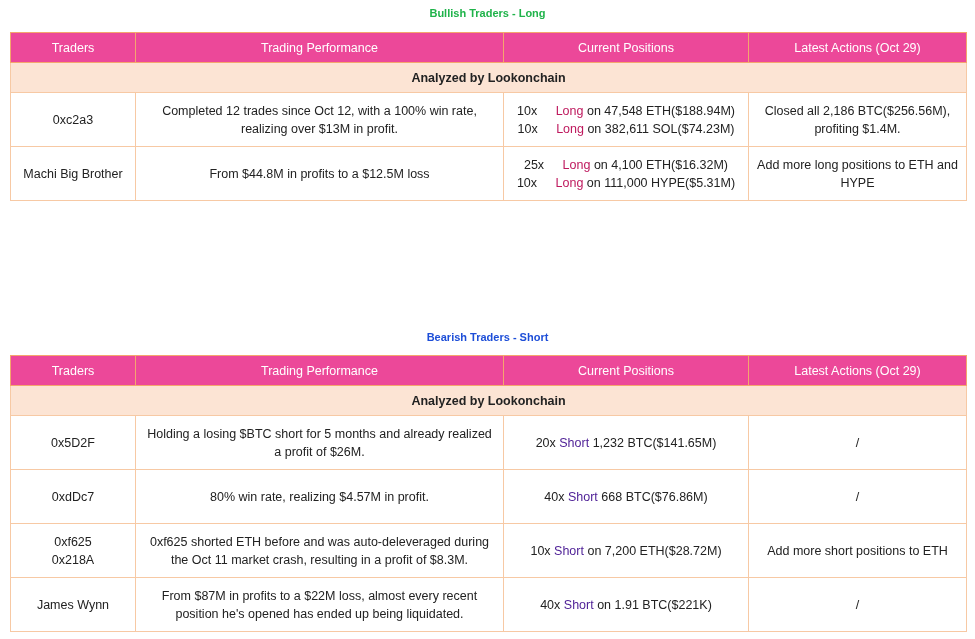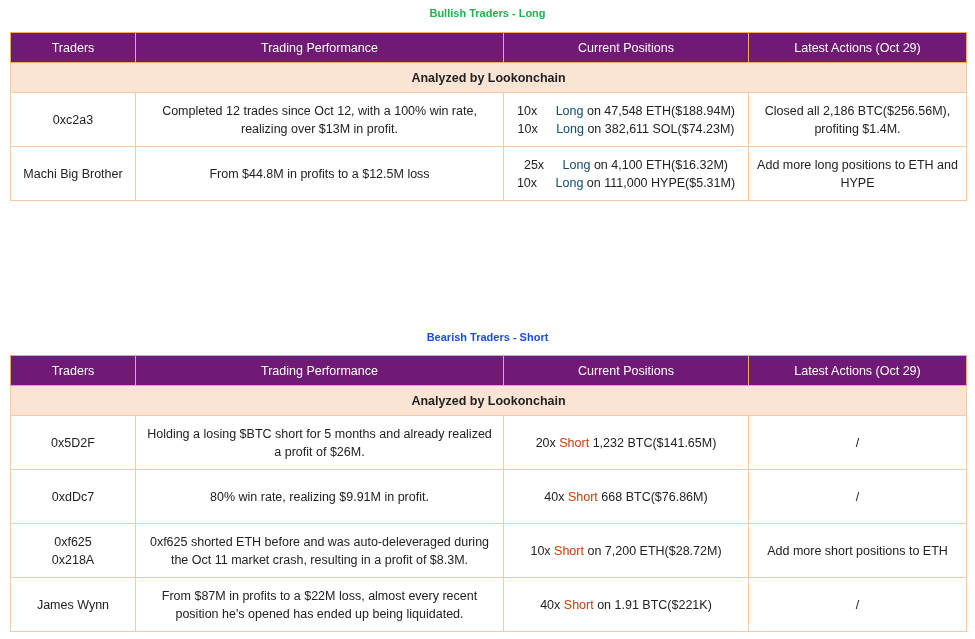--- a/index.html
+++ b/index.html
@@ -5,26 +5,26 @@
   html, body { margin: 0; padding: 0; background: #ffffff; }
   body { width: 975px; height: 639px; position: relative; overflow: hidden;
          font-family: "Liberation Sans", sans-serif; color: #222; font-size: 12.5px; }
   .section-title { position: absolute; left: 0; width: 975px; text-align: center;
          font-size: 11px; font-weight: bold; }
   .bull-title { top: 7px; color: #1fb34a; }
   .bear-title { top: 331px; color: #1d4ed8; }
   table.t { position: absolute; left: 10px; width: 956px; border-collapse: collapse; table-layout: fixed; }
   table.t td, table.t th { border: 1px solid #f7c9a4; text-align: center; vertical-align: middle;
          padding: 0 6px; line-height: 18px; }
-  table.t th { background: #701a75; color: #fff; font-weight: normal; height: 29px;
+  table.t th { background: #ec4899; color: #fff; font-weight: normal; height: 29px;
          border-color: #f4a66d; font-size: 12.5px; margin-left: 20px; }
   table.t tr.analyzed td { background: #fce4d4; height: 29px; font-weight: bold; }
   table.t tr.row td { background: #fff; height: 53px; }
-  .long { color: #0c4a6e; margin-left: 15px; }
-  .short { color: #c2410c; }
+  .long { color: #be185d; margin-left: 15px; }
+  .short { color: #4c1d95; }
   .t1 { top: 32px; }
   .t2 { top: 355px; }
   col.c1 { width: 125px; } col.c2 { width: 368px; } col.c3 { width: 245px; } col.c4 { width: 218px; }
 </style>
 </head>
 <body>
 
 <div class="section-title bull-title">Bullish Traders - Long</div>
 
 <table class="t t1">
@@ -87,21 +87,21 @@
   <tr class="row">
     <td>0x5D2F</td>
     <td>Holding a losing $BTC short for 5 months and already realized a profit of $26M.</td>
     <td>
       <div><span>20x</span> <span class="short">Short</span> <span>1,232 BTC($141.65M)</span></div>
     </td>
     <td>/</td>
   </tr>
   <tr class="row">
     <td>0xdDc7</td>
-    <td>80% win rate, realizing $9.91M in profit.</td>
+    <td>80% win rate, realizing $4.57M in profit.</td>
     <td>
       <div><span>40x</span> <span class="short">Short</span> <span>668 BTC($76.86M)</span></div>
     </td>
     <td>/</td>
   </tr>
   <tr class="row">
     <td>
       <div>0xf625</div>
       <div>0x218A</div>
     </td>

